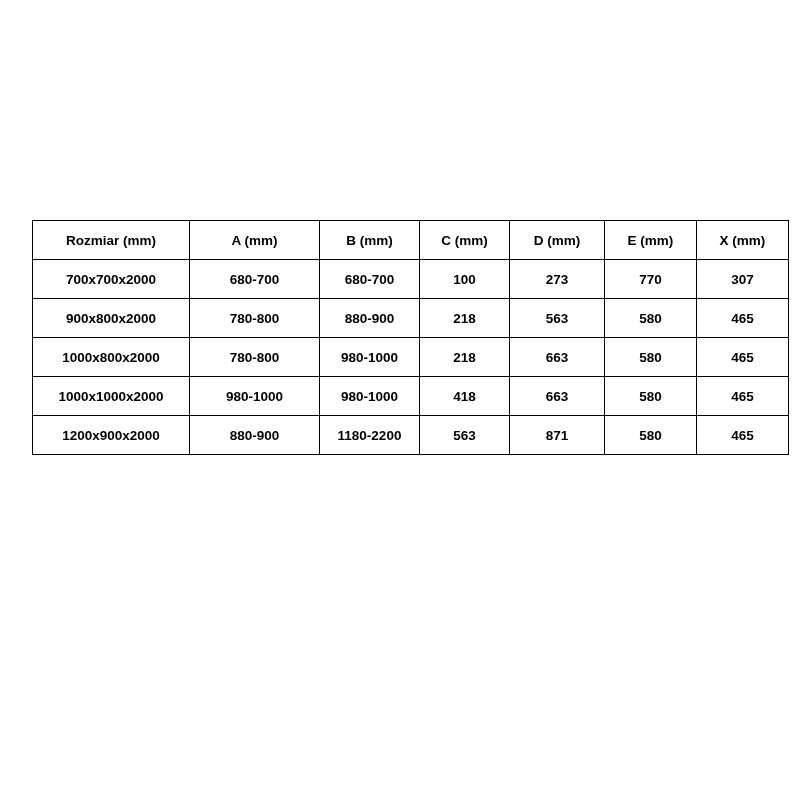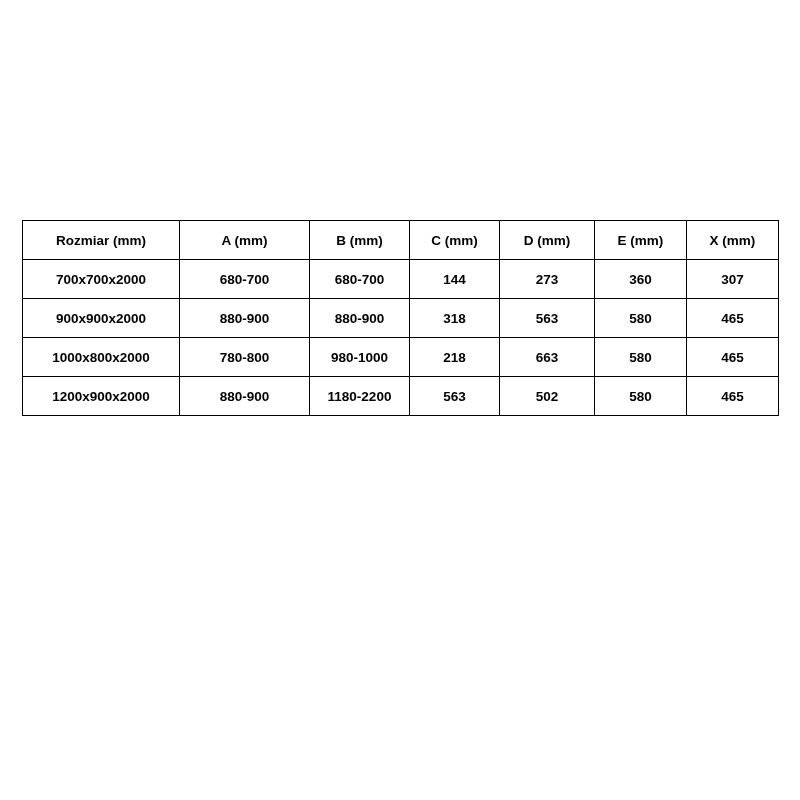--- a/index.html
+++ b/index.html
@@ -9,21 +9,21 @@
   }
   body {
     width: 800px;
     height: 800px;
     font-family: "Liberation Sans", sans-serif;
     color: #000000;
     position: relative;
   }
   .table-wrap {
     position: absolute;
-    left: 22px;
+    left: 32px;
     top: 220px;
     width: 756px;
   }
   table.spec {
     border-collapse: collapse;
     width: 100%;
     table-layout: fixed;
   }
   table.spec th,
   table.spec td {
@@ -71,47 +71,56 @@
         <th>D (mm)</th>
         <th>E (mm)</th>
         <th>X (mm)</th>
       </tr>
     </thead>
     <tbody>
       <tr>
         <td>700x700x2000</td>
         <td>680-700</td>
         <td>680-700</td>
-        <td>144</td>
+        <td>100</td>
         <td>273</td>
-        <td>360</td>
+        <td>770</td>
         <td>307</td>
       </tr>
       <tr>
-        <td>900x900x2000</td>
+        <td>900x800x2000</td>
+        <td>780-800</td>
         <td>880-900</td>
-        <td>880-900</td>
-        <td>318</td>
+        <td>218</td>
         <td>563</td>
         <td>580</td>
         <td>465</td>
       </tr>
       <tr>
         <td>1000x800x2000</td>
         <td>780-800</td>
         <td>980-1000</td>
         <td>218</td>
         <td>663</td>
         <td>580</td>
         <td>465</td>
       </tr>
       <tr>
+        <td>1000x1000x2000</td>
+        <td>980-1000</td>
+        <td>980-1000</td>
+        <td>418</td>
+        <td>663</td>
+        <td>580</td>
+        <td>465</td>
+      </tr>
+      <tr>
         <td>1200x900x2000</td>
         <td>880-900</td>
         <td>1180-2200</td>
         <td>563</td>
-        <td>502</td>
+        <td>871</td>
         <td>580</td>
         <td>465</td>
       </tr>
     </tbody>
   </table>
 </div>
 
 </body></html>

